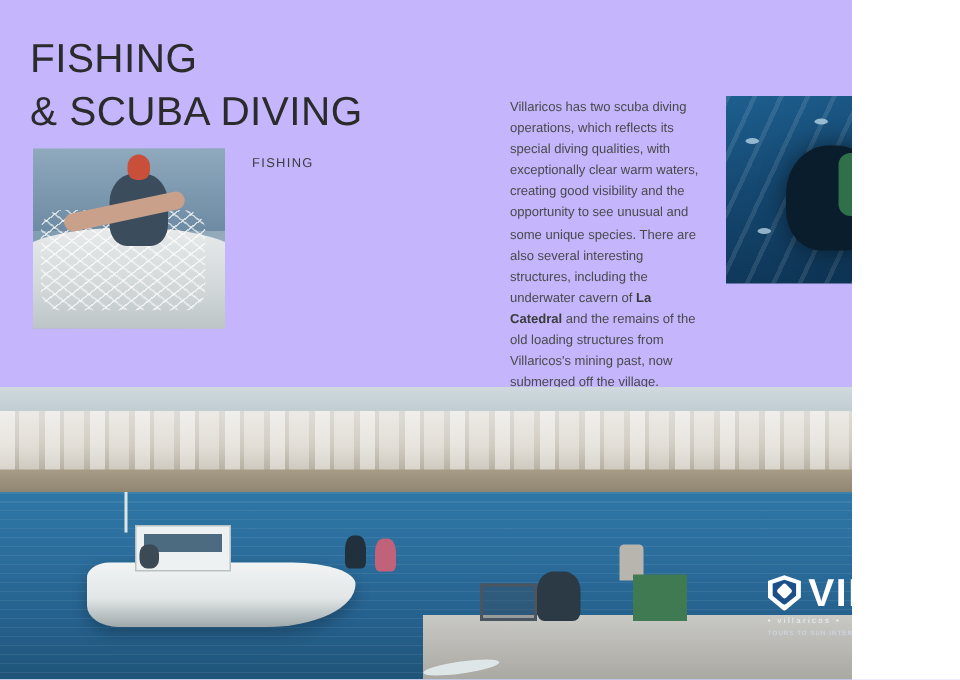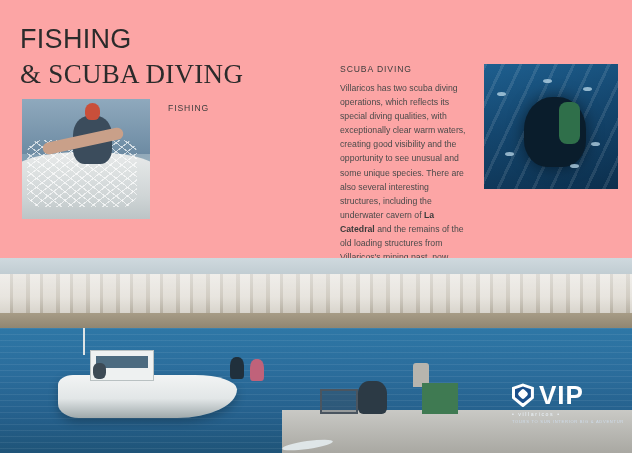--- a/index.html
+++ b/index.html
@@ -5,38 +5,38 @@
   * { box-sizing: border-box; }
   html, body {
     margin: 0; padding: 0;
     width: 640px; height: 453px;
     overflow: hidden;
     background: #ffffff;
     font-family: "Liberation Sans", sans-serif;
   }
   #page {
     position: relative;
-    width: 632px; height: 453px;
-    background: #fca5a5;
+    width: 568px; height: 453px;
+    background: #c4b5fd;
     overflow: hidden;
   }
 
   
   .headline {
     position: absolute;
     left: 20px; top: 22px;
     width: 330px;
     color: #2b2b2b;
     font-size: 27px;
     line-height: 1.28;
     font-weight: 300;
     letter-spacing: 0.3px;
   }
   .headline .l1 { display: block; }
-  .headline .l2 { display: block; font-family: Liberation Serif, serif; }
+  .headline .l2 { display: block; }
 
   
   .fishing-photo {
     position: absolute;
     left: 22px; top: 99px;
     width: 128px; height: 120px;
     background: linear-gradient(160deg,#9fb7c7 0%,#7e9bb0 40%,#b9c6cc 100%);
     overflow: hidden;
   }
   .fishing-photo .sea {
@@ -267,21 +267,20 @@
     <div class="net"></div>
     <div class="man"></div>
     <div class="arm"></div>
   </div>
 
   <div class="fishing-text">
     <p class="sec-title">FISHING</p>
   </div>
 
   <div class="scuba-text">
-    <p class="sec-title">SCUBA DIVING</p>
     <p class="body-copy"><span>Villaricos has two scuba diving operations, which reflects its special diving qualities, with exceptionally clear warm waters, creating good visibility and the opportunity to see unusual and some unique species. There are also several interesting structures, including the underwater cavern of </span><strong>La Catedral</strong><span> and the remains of the old loading structures from Villaricos's mining past, now submerged off the village.</span></p>
   </div>
 
   <div class="scuba-photo">
     <div class="rays"></div>
     <div class="diver"></div>
     <div class="tank"></div>
     <div class="fish f1"></div>
     <div class="fish f2"></div>
     <div class="fish f3"></div>

